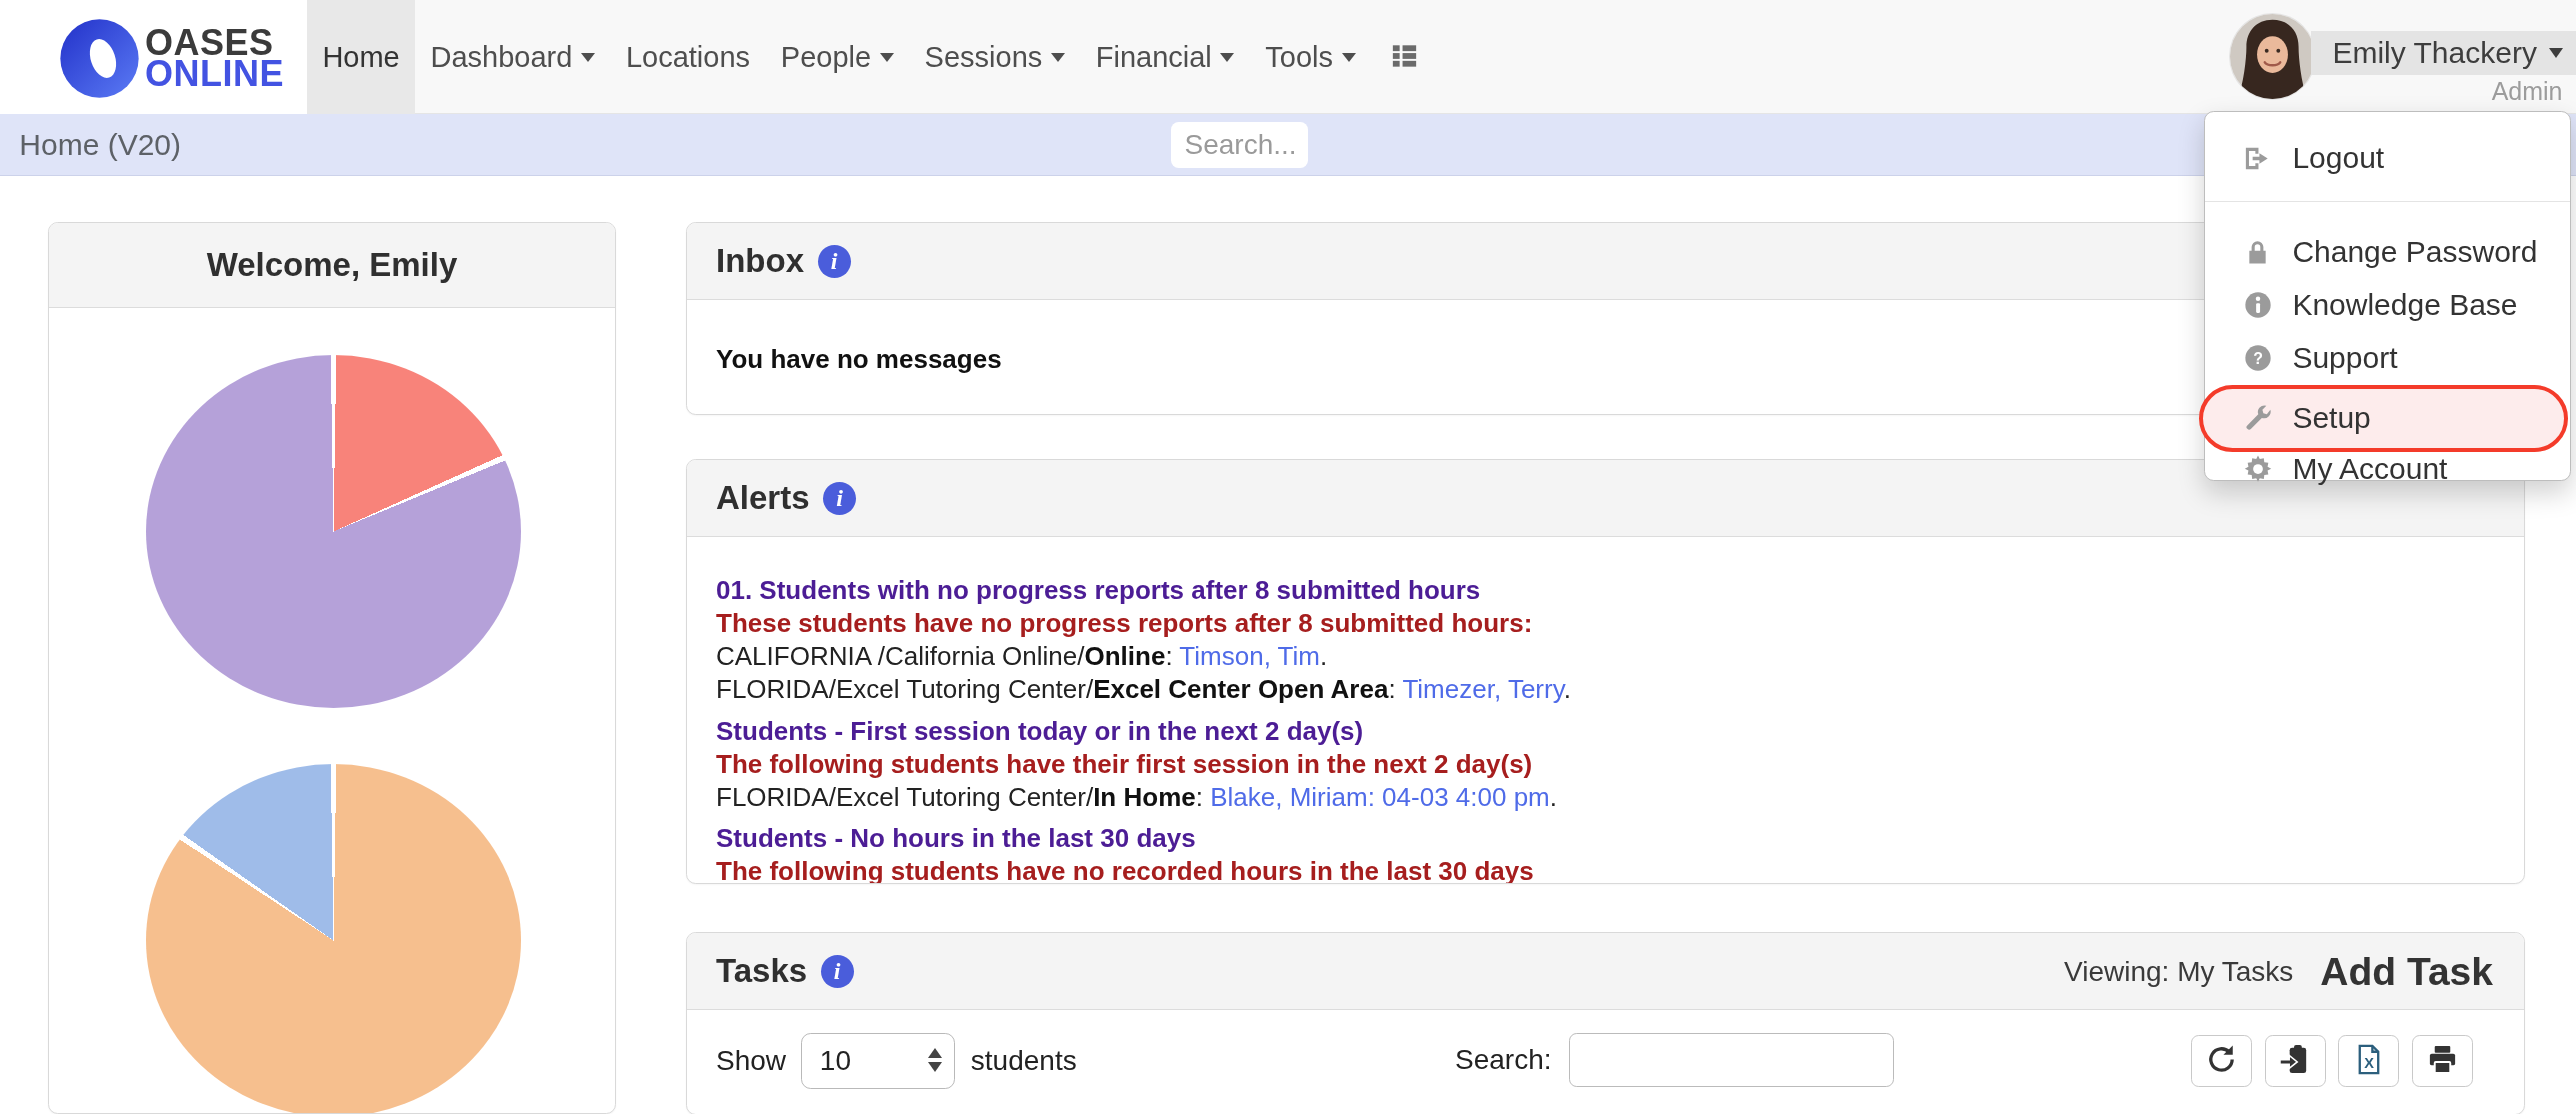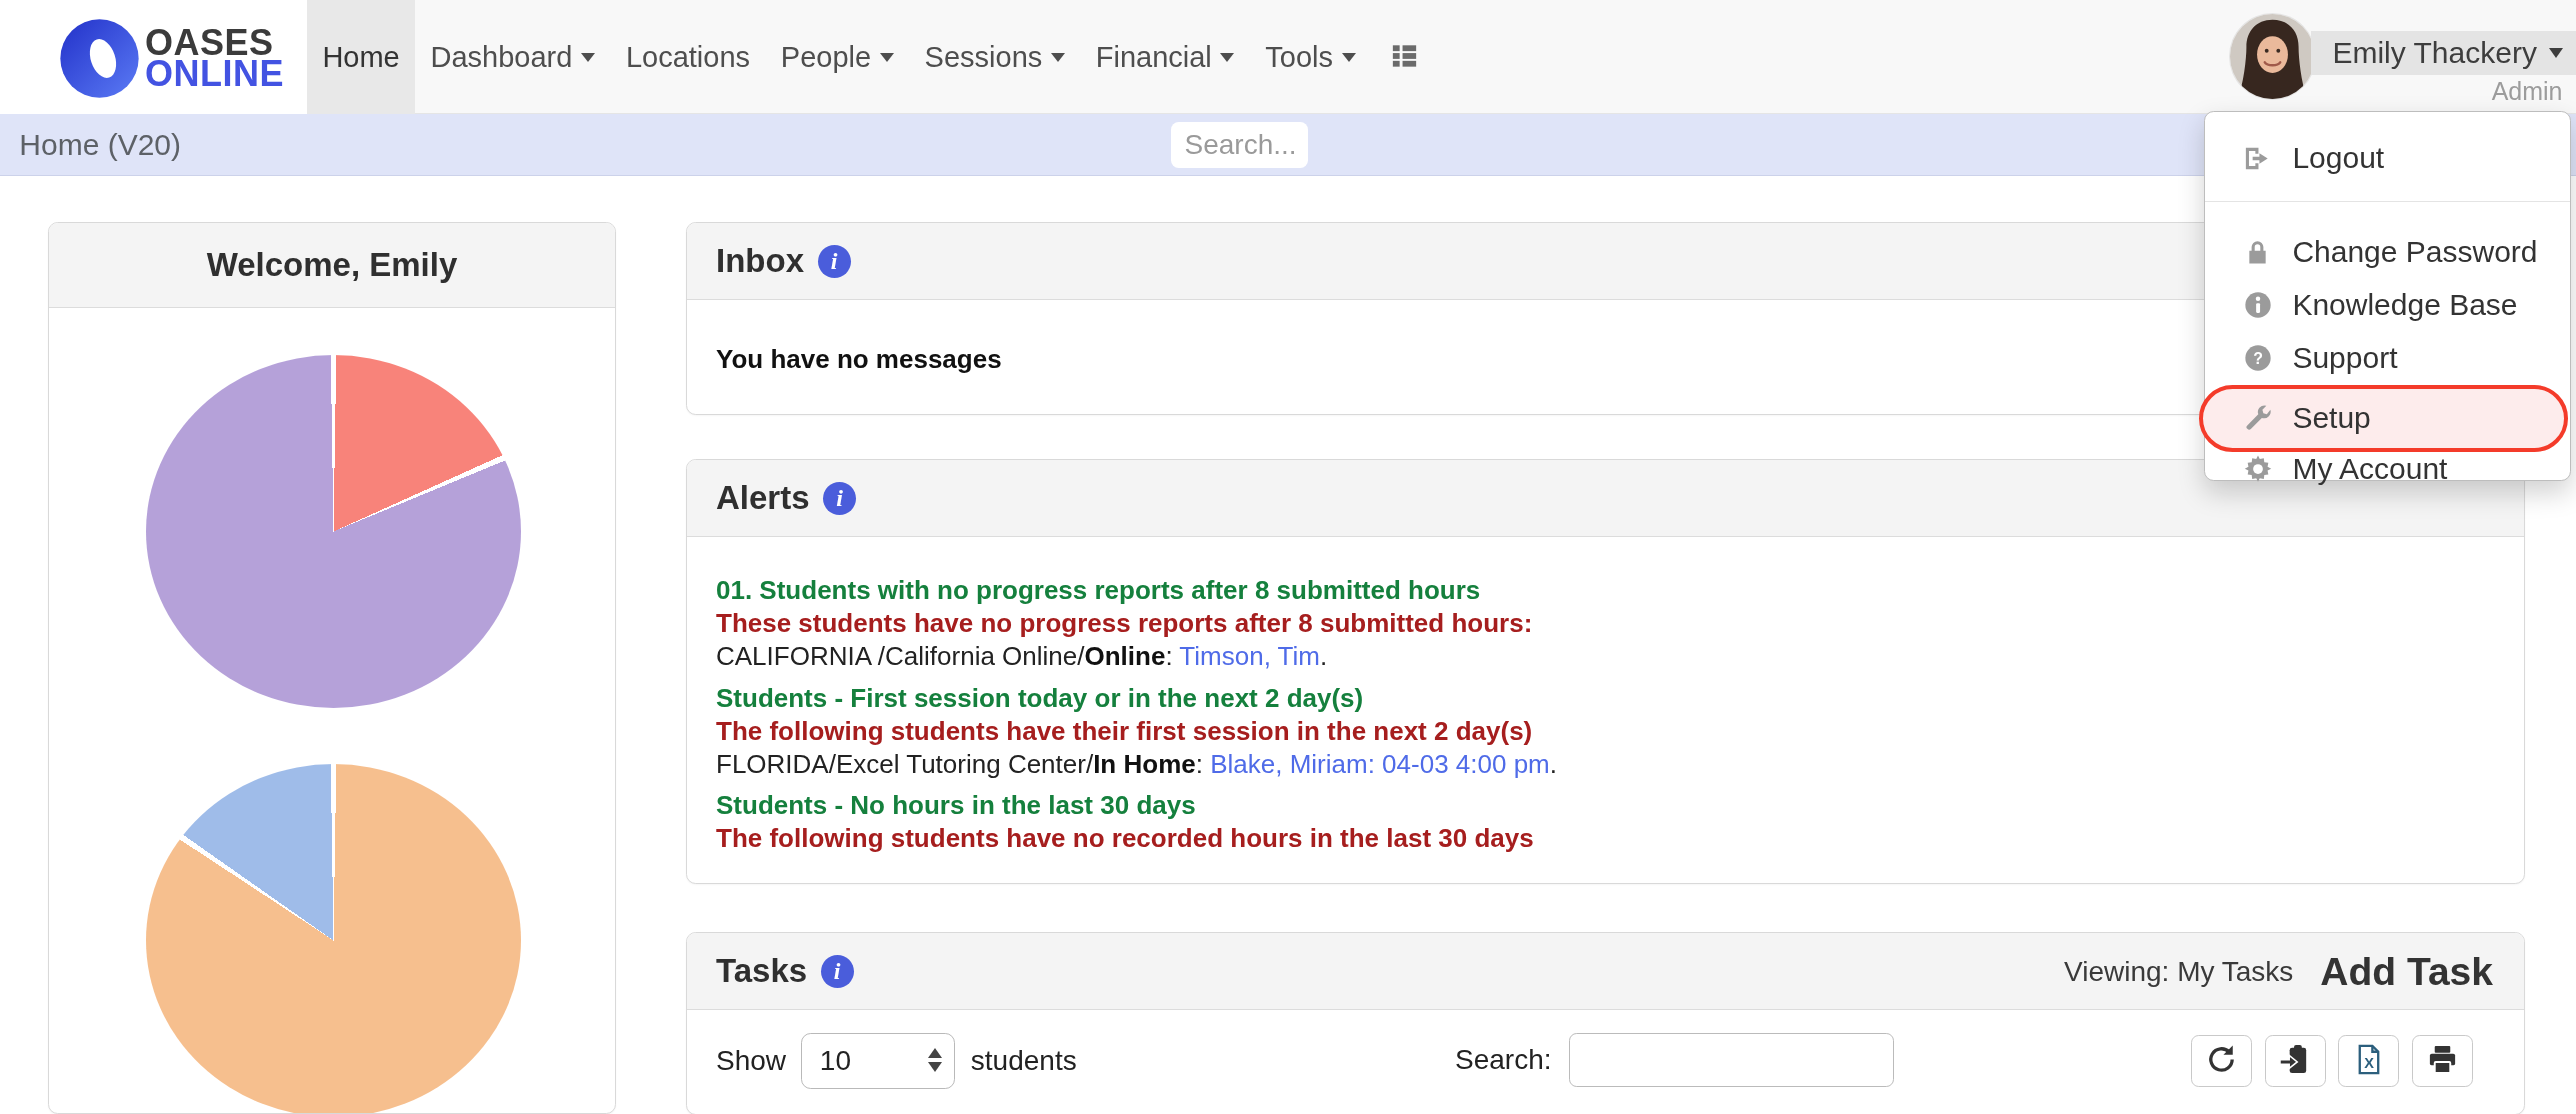--- a/index.html
+++ b/index.html
@@ -58,21 +58,21 @@
   .totals-label { position:absolute; left:0; top:492px; width:100%; text-align:center;
                   font-size:29px; font-weight:bold; color:#222; }
 
   .inbox-panel { left:686px; top:222px; width:1839px; height:193px; }
   .inbox-message { padding:44px 29px; font-size:26px; font-weight:bold; color:#111; }
 
   .alerts-panel { left:686px; top:459px; width:1839px; height:425px; }
   .alerts-body { padding:37px 29px 0 29px; }
   .alert-group { margin-bottom:8.7px; }
   .alert-group p { font-size:26px; line-height:33px; }
-  .alert-h { font-weight:bold; color:#15803d; }
+  .alert-h { font-weight:bold; color:#4c1d95; }
   .alert-r { font-weight:bold; color:#a61e1e; }
   .alert-row { color:#222; }
   .alert-row b { color:#111; }
   .link { color:#4f6be8; cursor:pointer; }
 
   .tasks-panel { left:686px; top:932px; width:1839px; height:183px; }
   .tasks-header-right { position:absolute; right:0; top:0; height:77px; display:flex; align-items:center;
                         gap:27px; padding-right:31px; }
   .viewing-label { font-size:28px; color:#3a3a3a; cursor:pointer; }
   .add-task { font-size:39px; font-weight:bold; color:#333; cursor:pointer; }
@@ -210,20 +210,21 @@
 <section class="panel alerts-panel">
   <div class="panel-header">
     <span class="panel-title">Alerts</span>
     <span class="info-badge">i</span>
   </div>
   <div class="alerts-body" id="alerts-body">
       <div class="alert-group">
         <p class="alert-h">01. Students with no progress reports after 8 submitted hours</p>
         <p class="alert-r">These students have no progress reports after 8 submitted hours:</p>
         <p class="alert-row"><span>CALIFORNIA /California Online/</span><b>Online</b><span>: </span><span class="link">Timson, Tim</span><span>.</span></p>
+        <p class="alert-row"><span>FLORIDA/Excel Tutoring Center/</span><b>Excel Center Open Area</b><span>: </span><span class="link">Timezer, Terry</span><span>.</span></p>
       </div>
       <div class="alert-group">
         <p class="alert-h">Students - First session today or in the next 2 day(s)</p>
         <p class="alert-r">The following students have their first session in the next 2 day(s)</p>
         <p class="alert-row"><span>FLORIDA/Excel Tutoring Center/</span><b>In Home</b><span>: </span><span class="link">Blake, Miriam: 04-03 4:00 pm</span><span>.</span></p>
       </div>
       <div class="alert-group">
         <p class="alert-h">Students - No hours in the last 30 days</p>
         <p class="alert-r">The following students have no recorded hours in the last 30 days</p>
       </div>

